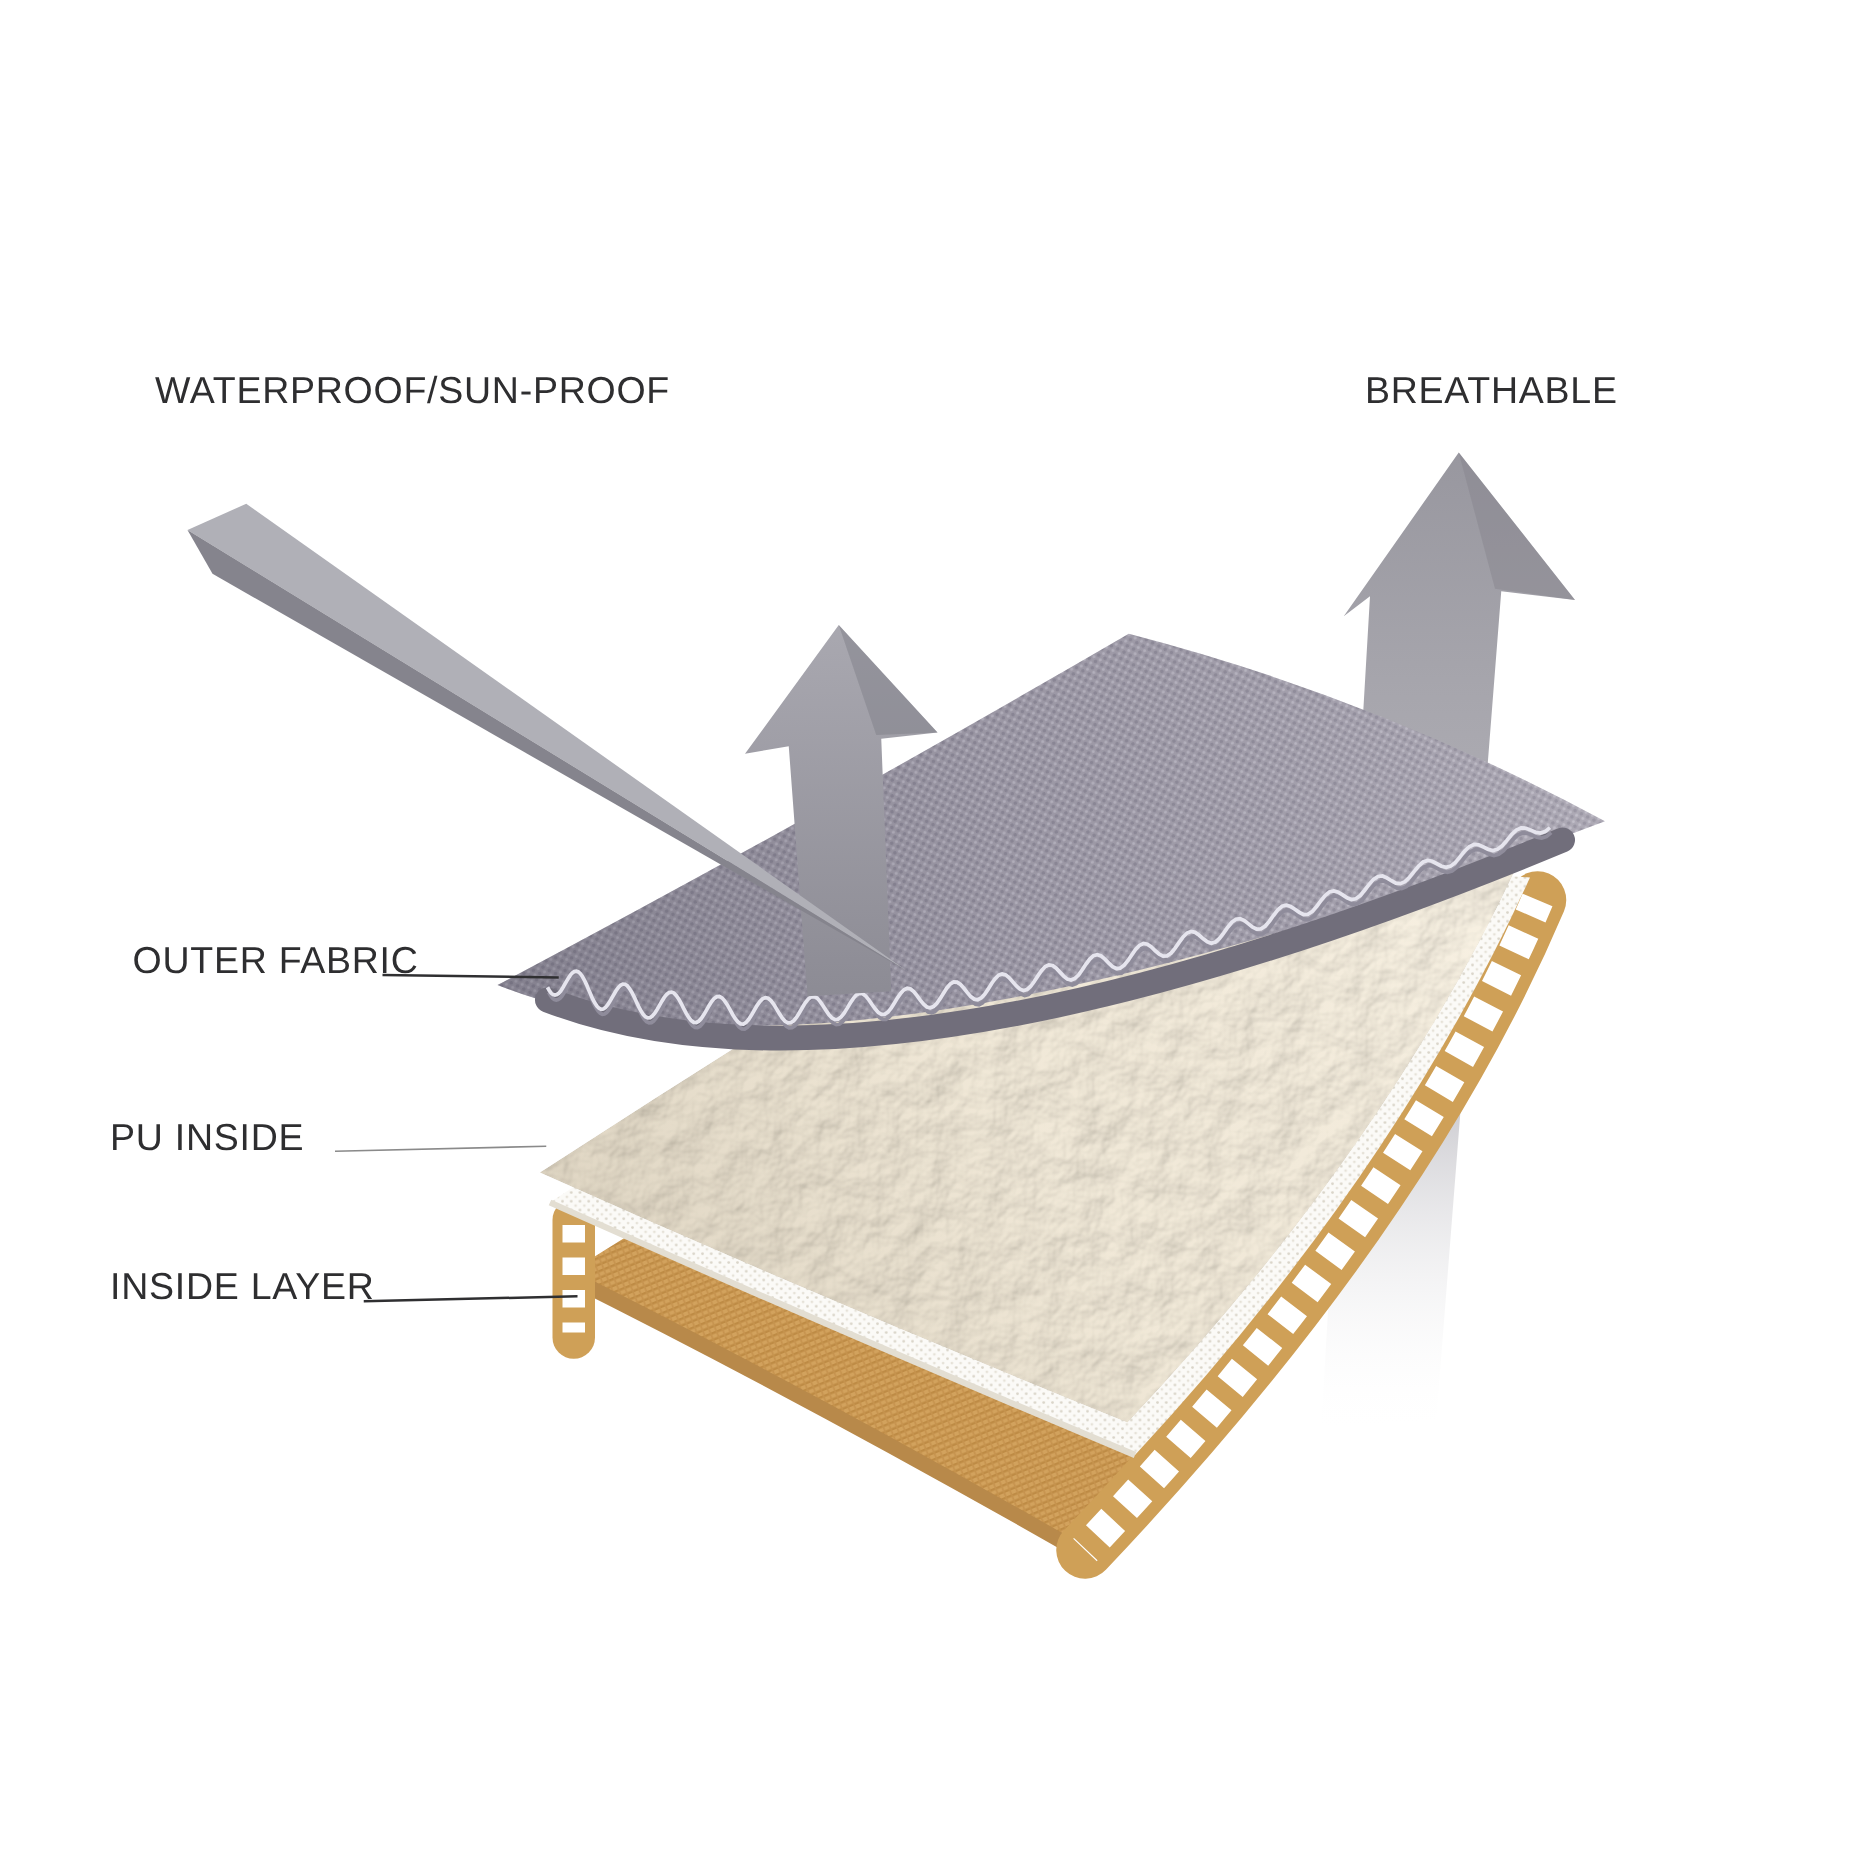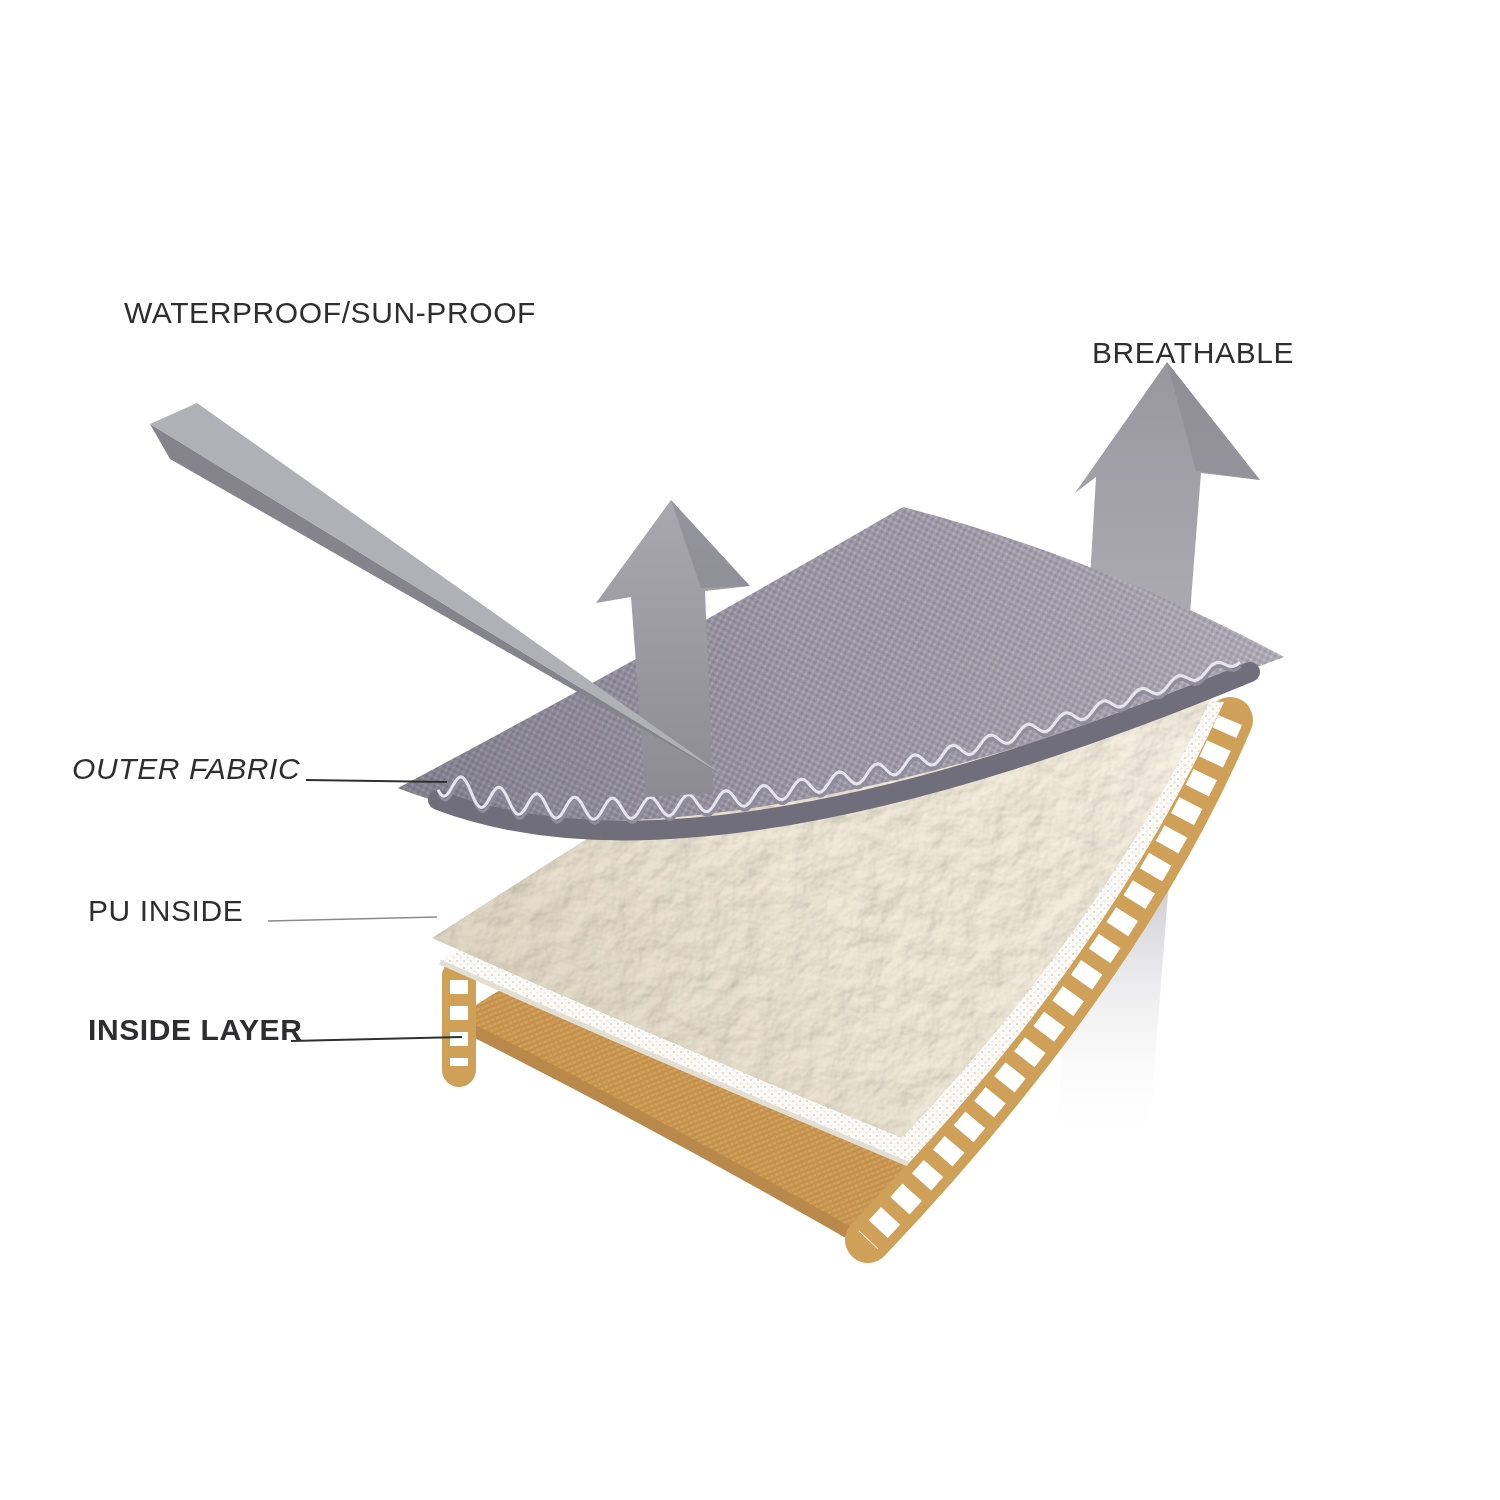--- a/index.html
+++ b/index.html
@@ -8,24 +8,24 @@
     background:var(--background,#ffffff);
     font-family:"Liberation Sans",sans-serif;
     overflow:hidden;
   }
   .canvas svg{position:absolute;left:0;top:0;}
   .label{
     position:absolute;font-size:30px;font-weight:400;
     color:var(--text,#2e2e30);letter-spacing:.6px;white-space:nowrap;
   }
   .lbl-waterproof{left:124px;top:296px;}
-  .lbl-breathable{left:1092px;top:296px;margin-top:40px;}
-  .lbl-outer{left:72px;top:752px;font-style:italic;}
+  .lbl-breathable{left:1092px;top:296px;}
+  .lbl-outer{left:106px;top:752px;}
   .lbl-pu{left:88px;top:894px;}
-  .lbl-inside{left:88px;top:1013px;font-weight:bold;}
+  .lbl-inside{left:88px;top:1013px;}
 </style>
 </head>
 <body>
 
 <div class="canvas">
 
   <svg width="1500" height="1500" viewBox="0 0 1500 1500">
     <defs>
       <linearGradient id="bigArrowGrad" x1="0" y1="360" x2="0" y2="1150" gradientUnits="userSpaceOnUse">
         <stop offset="0" stop-color="#98979f"></stop>

